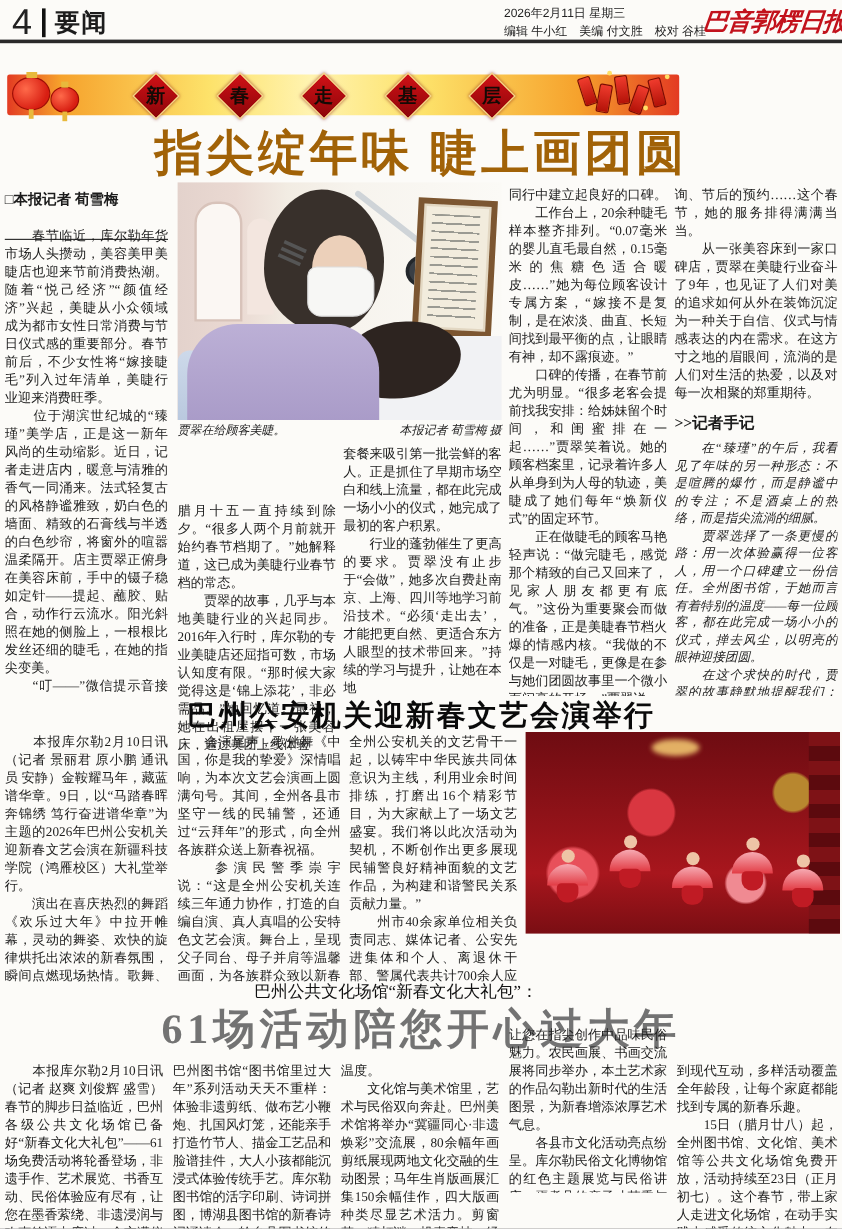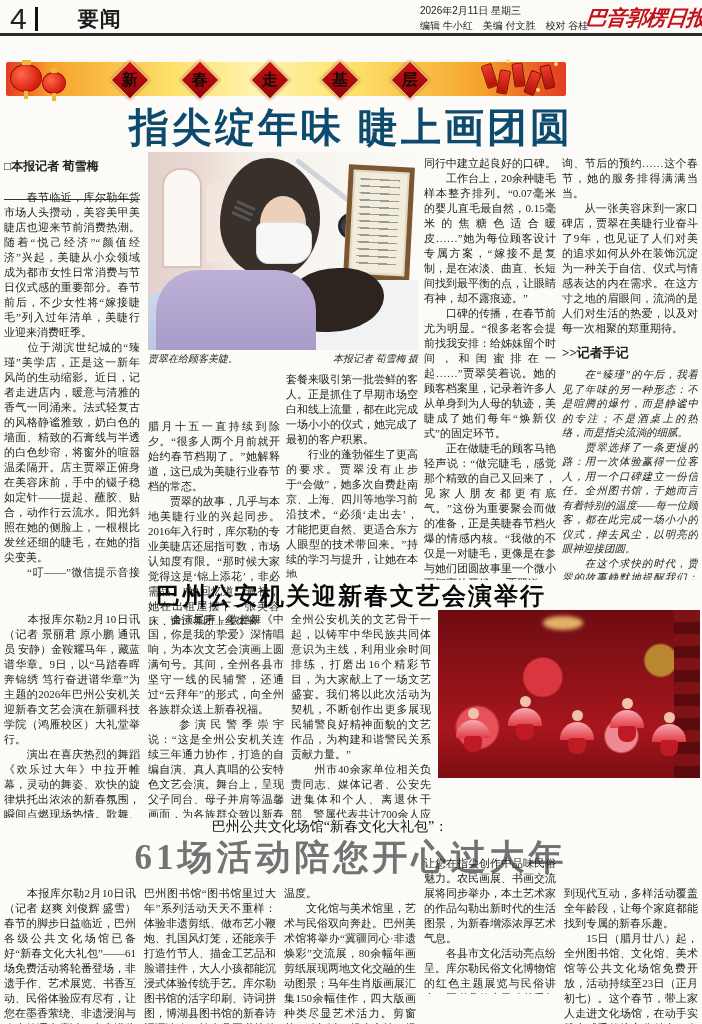--- a/index.html
+++ b/index.html
@@ -5,21 +5,21 @@
   html,body{margin:0;padding:0;background:#888;}
   .page{
     position:relative;width:702px;height:1024px;margin:0 auto;
     background:#fcfbf8;overflow:hidden;
     font-family:"Liberation Serif","DejaVu Serif",serif;color:#1c1c1c;
   }
   
   .hdr-left{position:absolute;left:10px;top:4px;display:flex;align-items:center;gap:8px;}
   .hdr-pagenum{font-family:"Liberation Sans","DejaVu Sans",sans-serif;font-size:30px;line-height:30px;color:#222;}
   .hdr-bar{width:3px;height:24px;background:#111;}
-  .hdr-section{font-family:"Liberation Sans","DejaVu Sans",sans-serif;font-weight:900;font-size:21px;letter-spacing:1px;margin-left:32px;}
+  .hdr-section{font-family:"Liberation Sans","DejaVu Sans",sans-serif;font-weight:900;font-size:21px;letter-spacing:1px;}
   .hdr-rule{position:absolute;left:0;top:33px;width:702px;height:3px;background:#2a2a2a;}
   .hdr-date{position:absolute;left:420px;top:4px;font-family:"Liberation Sans","DejaVu Sans",sans-serif;font-size:10px;color:#222;}
   .hdr-staff{position:absolute;left:420px;top:19px;font-family:"Liberation Sans","DejaVu Sans",sans-serif;font-size:10px;color:#222;}
   .masthead{
     position:absolute;right:4px;top:4px;width:112px;text-align:right;
     font-size:21px;font-weight:900;font-style:italic;color:#c2121c;
     transform:skewX(-6deg);letter-spacing:-1px;white-space:nowrap;
   }
   
   .banner{
@@ -38,21 +38,21 @@
     border:1.5px solid #f4d488;transform:rotate(45deg);
     display:flex;align-items:center;justify-content:center;box-shadow:0 0 3px rgba(120,0,0,.6);
   }
   .diamond span{transform:rotate(-45deg);font-weight:900;font-size:16px;color:#140a05;font-family:"Liberation Serif",serif;}
   .cracker{position:absolute;background:linear-gradient(180deg,#ef3b2d,#b31208);border:1px solid #7d0a04;border-radius:2px;}
   .spark{position:absolute;width:4px;height:4px;border-radius:50%;background:#ffe066;}
   
   .headline1{
     position:absolute;left:0;top:100px;width:702px;text-align:center;
     font-family:"Liberation Sans","DejaVu Sans",sans-serif;font-weight:900;
-    font-size:40px;letter-spacing:3px;color:#0c4a6e;
+    font-size:40px;letter-spacing:3px;color:#a16207;
   }
   
   .col{
     position:absolute;font-size:11px;line-height:15px;text-align:justify;
     white-space:pre-wrap;overflow:hidden;color:#1c1c1c;
   }
   .byline{
     position:absolute;left:4px;top:158px;width:136px;
     font-family:"Liberation Sans","DejaVu Sans",sans-serif;font-weight:bold;font-size:12px;
     border-bottom:1.5px solid #333;padding-bottom:24px;

